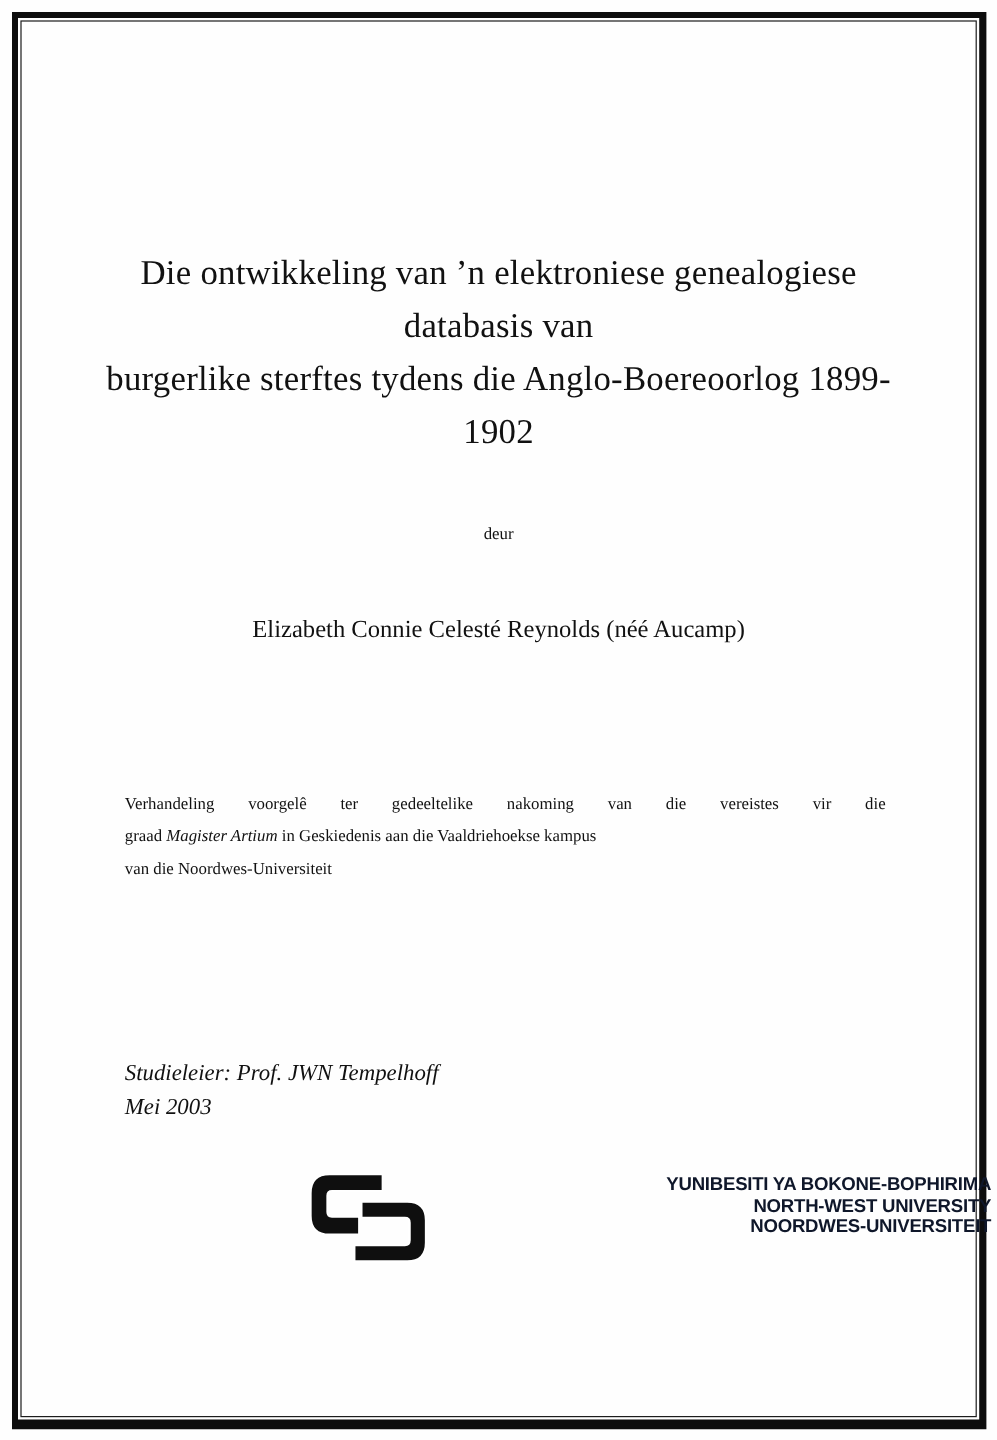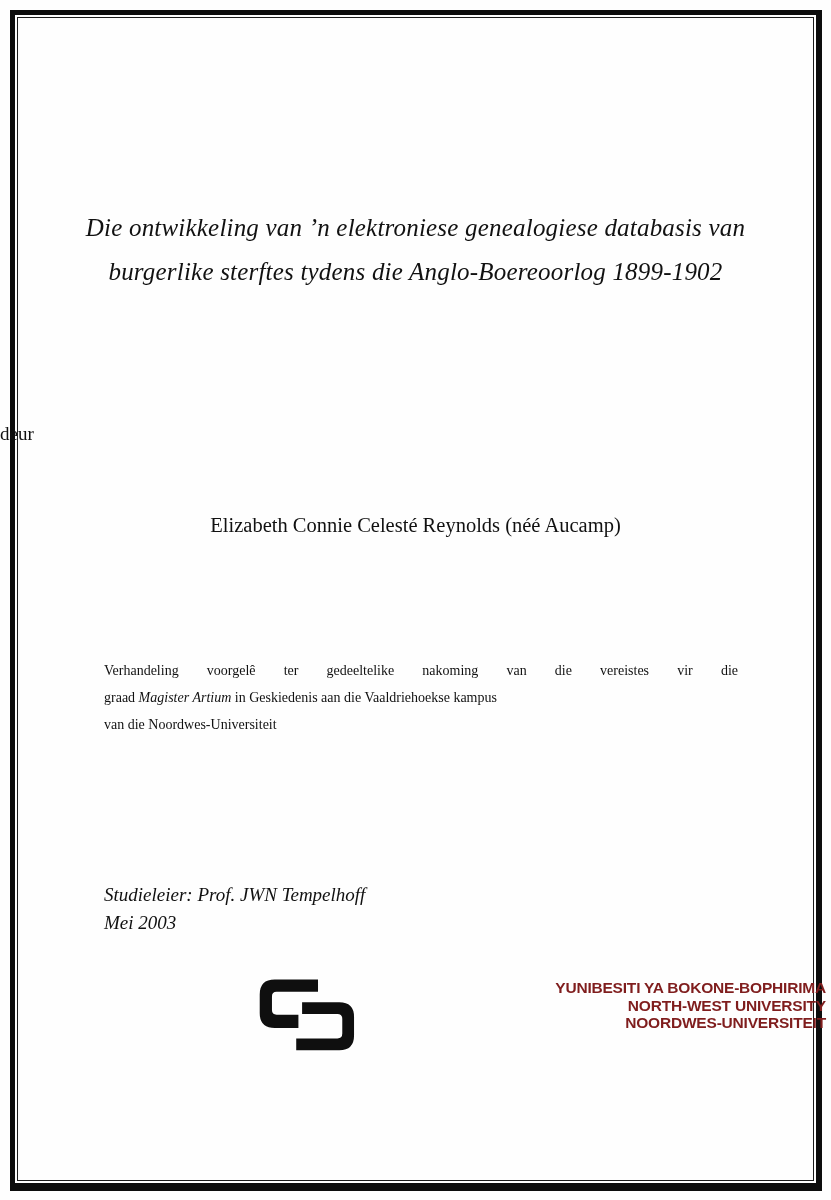--- a/index.html
+++ b/index.html
@@ -14,27 +14,26 @@
   .frame-outer {
     position:absolute; left:10px; top:10px; right:9px; bottom:9px;
     border:solid #0d0d0d; border-width:5px 6px 8px 5px;
     pointer-events:none;
   }
   .frame-inner {
     position:absolute; inset:2px; border:1px solid #1c1c1c;
   }
   .title-block {
     position:absolute; left:60px; right:60px; top:206px;
-    text-align:center; font-size:25px; line-height:44px;
+    text-align:center; font-size:29px; line-height:44px;
     letter-spacing:0.2px;
-    font-style:italic;
   }
   .byline {
-    position:absolute; left:0; right:0; top:422px;
-    text-align:left; font-size:19px; line-height:24px;
+    position:absolute; left:0; right:0; top:434px;
+    text-align:center; font-size:14px; line-height:24px;
   }
   .author {
     position:absolute; left:0; right:0; top:511px;
     text-align:center; font-size:20.5px; line-height:28px;
   }
   .statement {
     position:absolute; left:104px; width:634px; top:657px;
     font-size:14px; line-height:27px;
   }
   .statement .just {
@@ -47,21 +46,21 @@
   }
   .logo {
     position:absolute; left:258px; top:977px; width:320px; height:80px;
   }
   .logo-mark { position:absolute; left:0; top:0; width:98px; height:76px; }
   .logo-text {
     position:absolute; top:2px; right:-248px; left:40px;
     text-align:right;
     font-family:"Liberation Sans","DejaVu Sans",sans-serif;
     font-weight:bold; font-size:15.5px; line-height:17.5px;
-    letter-spacing:-0.2px; color:#7f1d1d; white-space:nowrap;
+    letter-spacing:-0.2px; color:#0f172a; white-space:nowrap;
   }
 </style>
 </head>
 <body>
 
 <div class="page">
 
   <div class="frame-outer">
     <div class="frame-inner"></div>
   </div>

